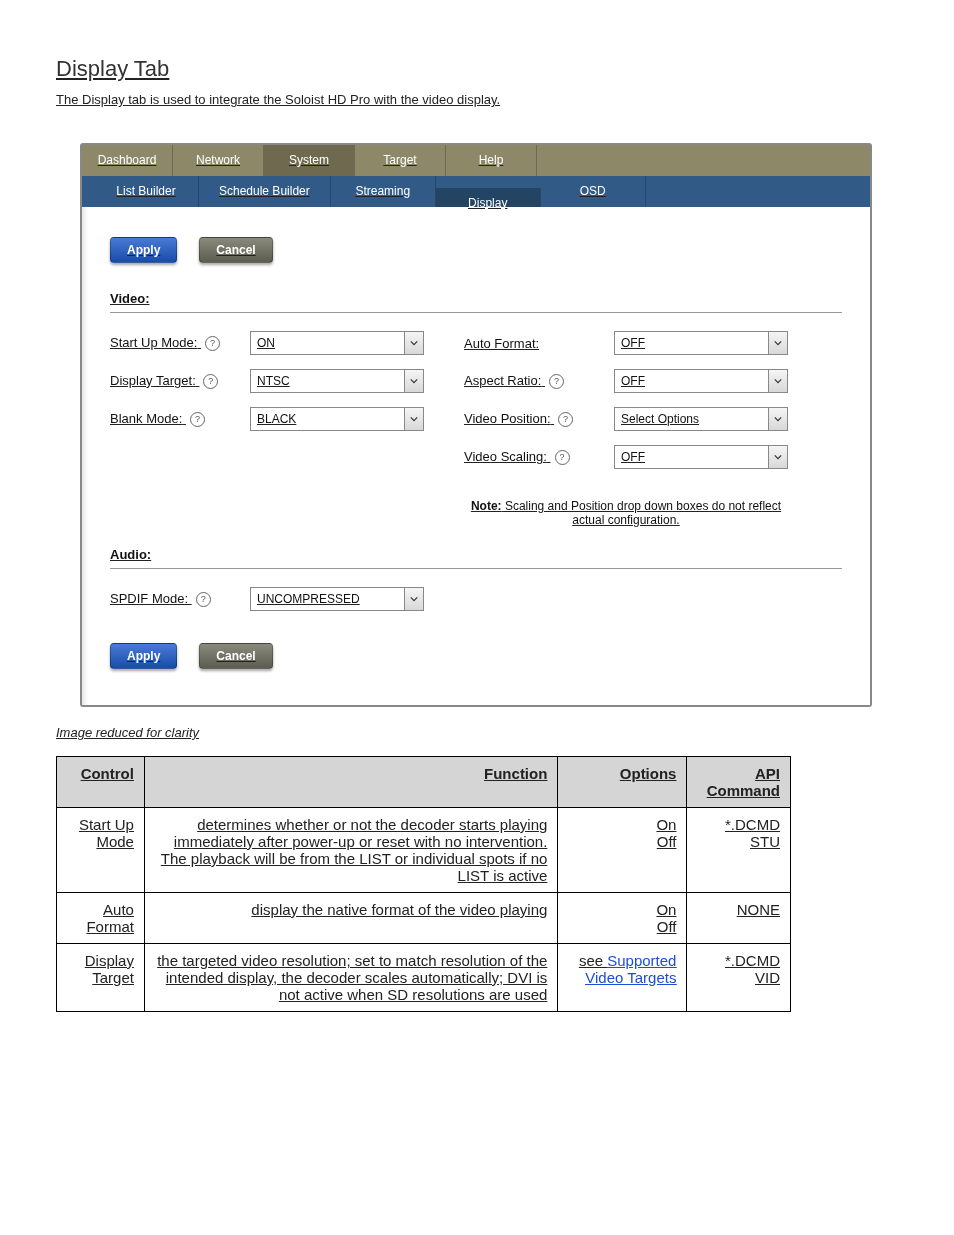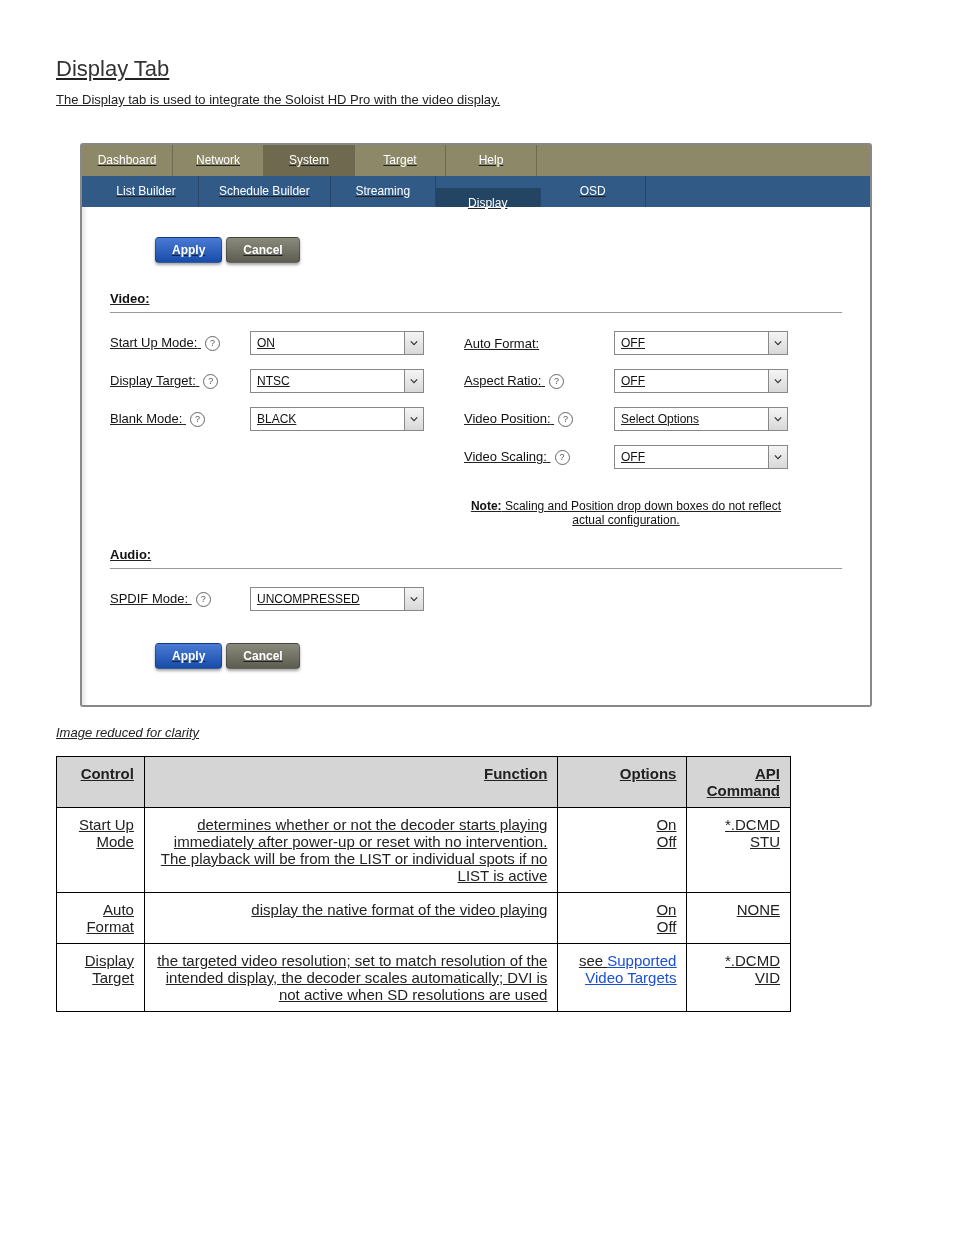--- a/index.html
+++ b/index.html
@@ -66,21 +66,21 @@
   }
   .tabs-sub .tab.active { background: #234563; margin-top: 12px; }
   .tabs-top .tab.active { background: #6f6a4f; }
 
   .panel {
     padding: 30px 28px 36px 28px;
     font-size: 13px;
     color: #111;
     background: linear-gradient(to right, #e7e7e7 0, #fff 6px) no-repeat;
   }
-  .btn-row { display: flex; gap: 4px; margin-bottom: 28px; margin-left: 45px; }
+  .btn-row { display: flex; gap: 22px; margin-bottom: 28px; }
   .btn-blue, .btn-grey {
     font-size: 12px; font-weight: bold; color: #fff;
     height: 24px; line-height: 24px; padding: 0 16px;
     border-radius: 4px; cursor: pointer;
     box-shadow: 0 2px 3px rgba(0,0,0,0.35);
     border: 1px solid rgba(0,0,0,0.25);
   }
   .btn-blue { background: linear-gradient(#4a7bd6, #174ca8); }
   .btn-grey { background: linear-gradient(#8a8a7c, #5c5c50); }
 

